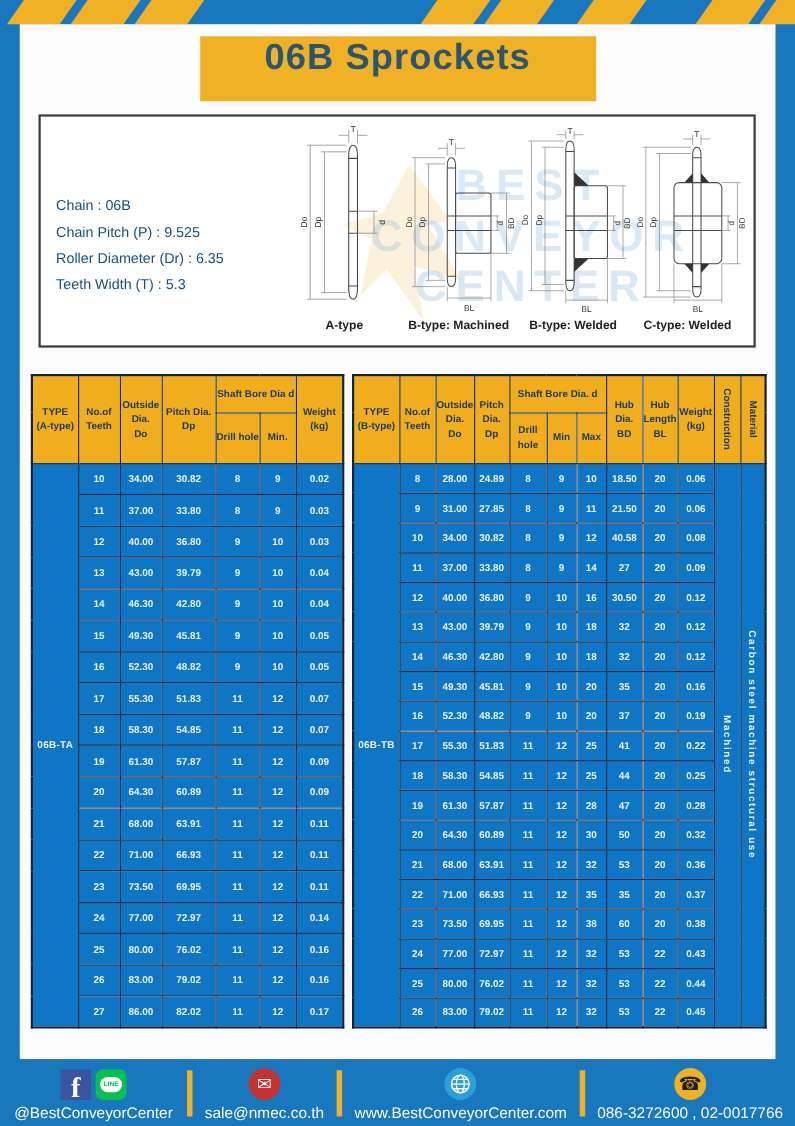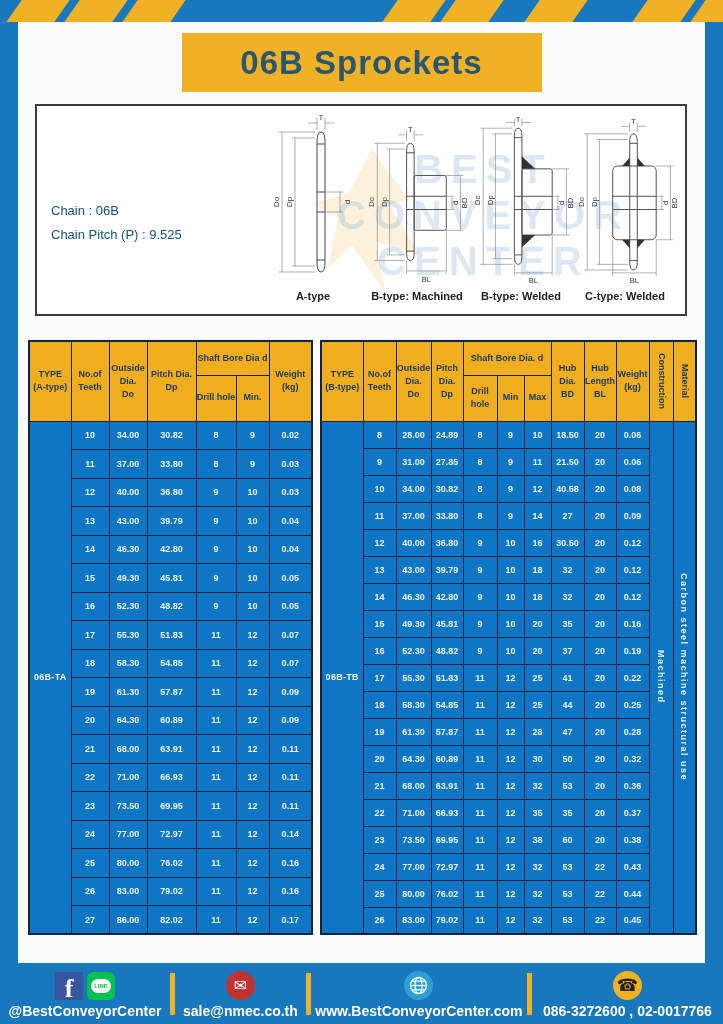--- a/index.html
+++ b/index.html
@@ -16,21 +16,21 @@
 
   
   .topbar{position:absolute;top:0;left:0;width:723px;height:22px;background:var(--blue);overflow:hidden;}
   .stripe{position:absolute;top:-4px;height:30px;width:48px;background:var(--yellow);transform:skewX(-35deg);}
 
   
   .sheet{position:absolute;top:22px;left:18px;right:18px;bottom:61px;background:#FCFCFC;}
 
   
   .title-banner{position:absolute;top:11px;left:50%;transform:translateX(-50%);
-    width:360px;height:59px;background:var(--yellow);display:flex;align-items:center;justify-content:center;}
+    width:360px;height:59px;background:var(--yellow);display:flex;justify-content:center;}
   .title-banner h1{font-size:33px;font-weight:800;color:#2B5672;letter-spacing:1px;}
 
   
   .draw-panel{position:absolute;top:82px;left:17px;width:652px;height:212px;background:#fff;
     border:2px solid #3a3a3a;display:flex;overflow:hidden;}
   .specs{width:232px;display:flex;flex-direction:column;justify-content:center;padding:26px 0 0 14px;z-index:2;}
   .spec-line{font-size:13px;font-weight:400;color:#155083;line-height:1.85;white-space:nowrap;}
   .diagrams{flex:1;display:flex;justify-content:space-between;padding:6px 8px 2px 0;z-index:2;}
   .diagram{width:104px;display:flex;flex-direction:column;align-items:center;}
   .diagram svg{width:100%;height:178px;}
@@ -60,21 +60,21 @@
   th.vert{writing-mode:vertical-rl;line-height:1;padding:4px 0;}
   td.vert-cell{writing-mode:vertical-rl;letter-spacing:1.5px;font-size:9px;}
 
   
   .footer{position:absolute;left:0;bottom:0;width:723px;height:61px;background:var(--blue);
     display:flex;align-items:stretch;}
   .f-sec{display:flex;flex-direction:column;align-items:center;justify-content:flex-end;
     padding-bottom:5px;position:relative;}
   .f-sec.s1{width:24%;}.f-sec.s2{width:18.5%;}.f-sec.s3{width:30.5%;}.f-sec.s4{width:27%;}
   .f-sep{width:5px;height:42px;background:var(--yellow);align-self:center;}
-  .f-label{color:#fff;font-size:14px;font-weight:700;white-space:nowrap;}
+  .f-label{color:#fff;font-size:14px;font-weight:400;white-space:nowrap;}
   .f-icons{display:flex;gap:4px;align-items:center;margin-bottom:3px;}
   .fb-icon{width:28px;height:28px;background:#3A559F;color:#fff;display:flex;align-items:flex-end;
     justify-content:center;font-size:26px;font-weight:700;line-height:.9;font-family:"Liberation Serif",serif;}
   .line-icon{width:28px;height:28px;background:#06C152;border-radius:6px;display:flex;
     align-items:center;justify-content:center;}
   .line-bubble{width:20px;height:14px;background:#fff;border-radius:7px;display:flex;
     align-items:center;justify-content:center;font-size:6px;font-weight:800;color:#06C152;}
   .circle-icon{width:29px;height:29px;border-radius:50%;display:flex;align-items:center;justify-content:center;}
   .mail-circle{background:#C2332F;color:#fff;font-size:16px;}
   .globe-circle{background:#2B9FD8;}
@@ -104,20 +104,22 @@
     <svg class="wm-blob" width="170" height="170" viewBox="0 0 100 100">
       <path d="M50 8 L72 38 L60 40 L78 70 L52 62 L58 92 L38 64 L24 78 L30 48 L14 40 L36 34 Z" fill="#F4CE7A" opacity="0.55"></path>
     </svg>
     <div class="watermark" style="white-space:pre-line">BEST
 CONVEYOR
 CENTER</div>
 
     <div class="specs">
       <div class="spec-line">Chain : 06B</div>
       <div class="spec-line">Chain Pitch (P) : 9.525</div>
+      <div class="spec-line">Roller Diameter (Dr) : 6.35</div>
+      <div class="spec-line">Teeth Width (T) : 5.3</div>
     </div>
 
     <div class="diagrams">
 
       <div class="diagram">
         <svg viewBox="0 0 100 178">
           <path class="part" d="M54,30 Q54,20 58,20 Q62,20 62,30 L62,150 Q62,160 58,160 Q54,160 54,150 Z"></path>
           <line class="part" x1="54" y1="32" x2="62" y2="32"></line>
           <line class="part" x1="54" y1="148" x2="62" y2="148"></line>
           <line class="part" x1="54" y1="80" x2="62" y2="80"></line>

